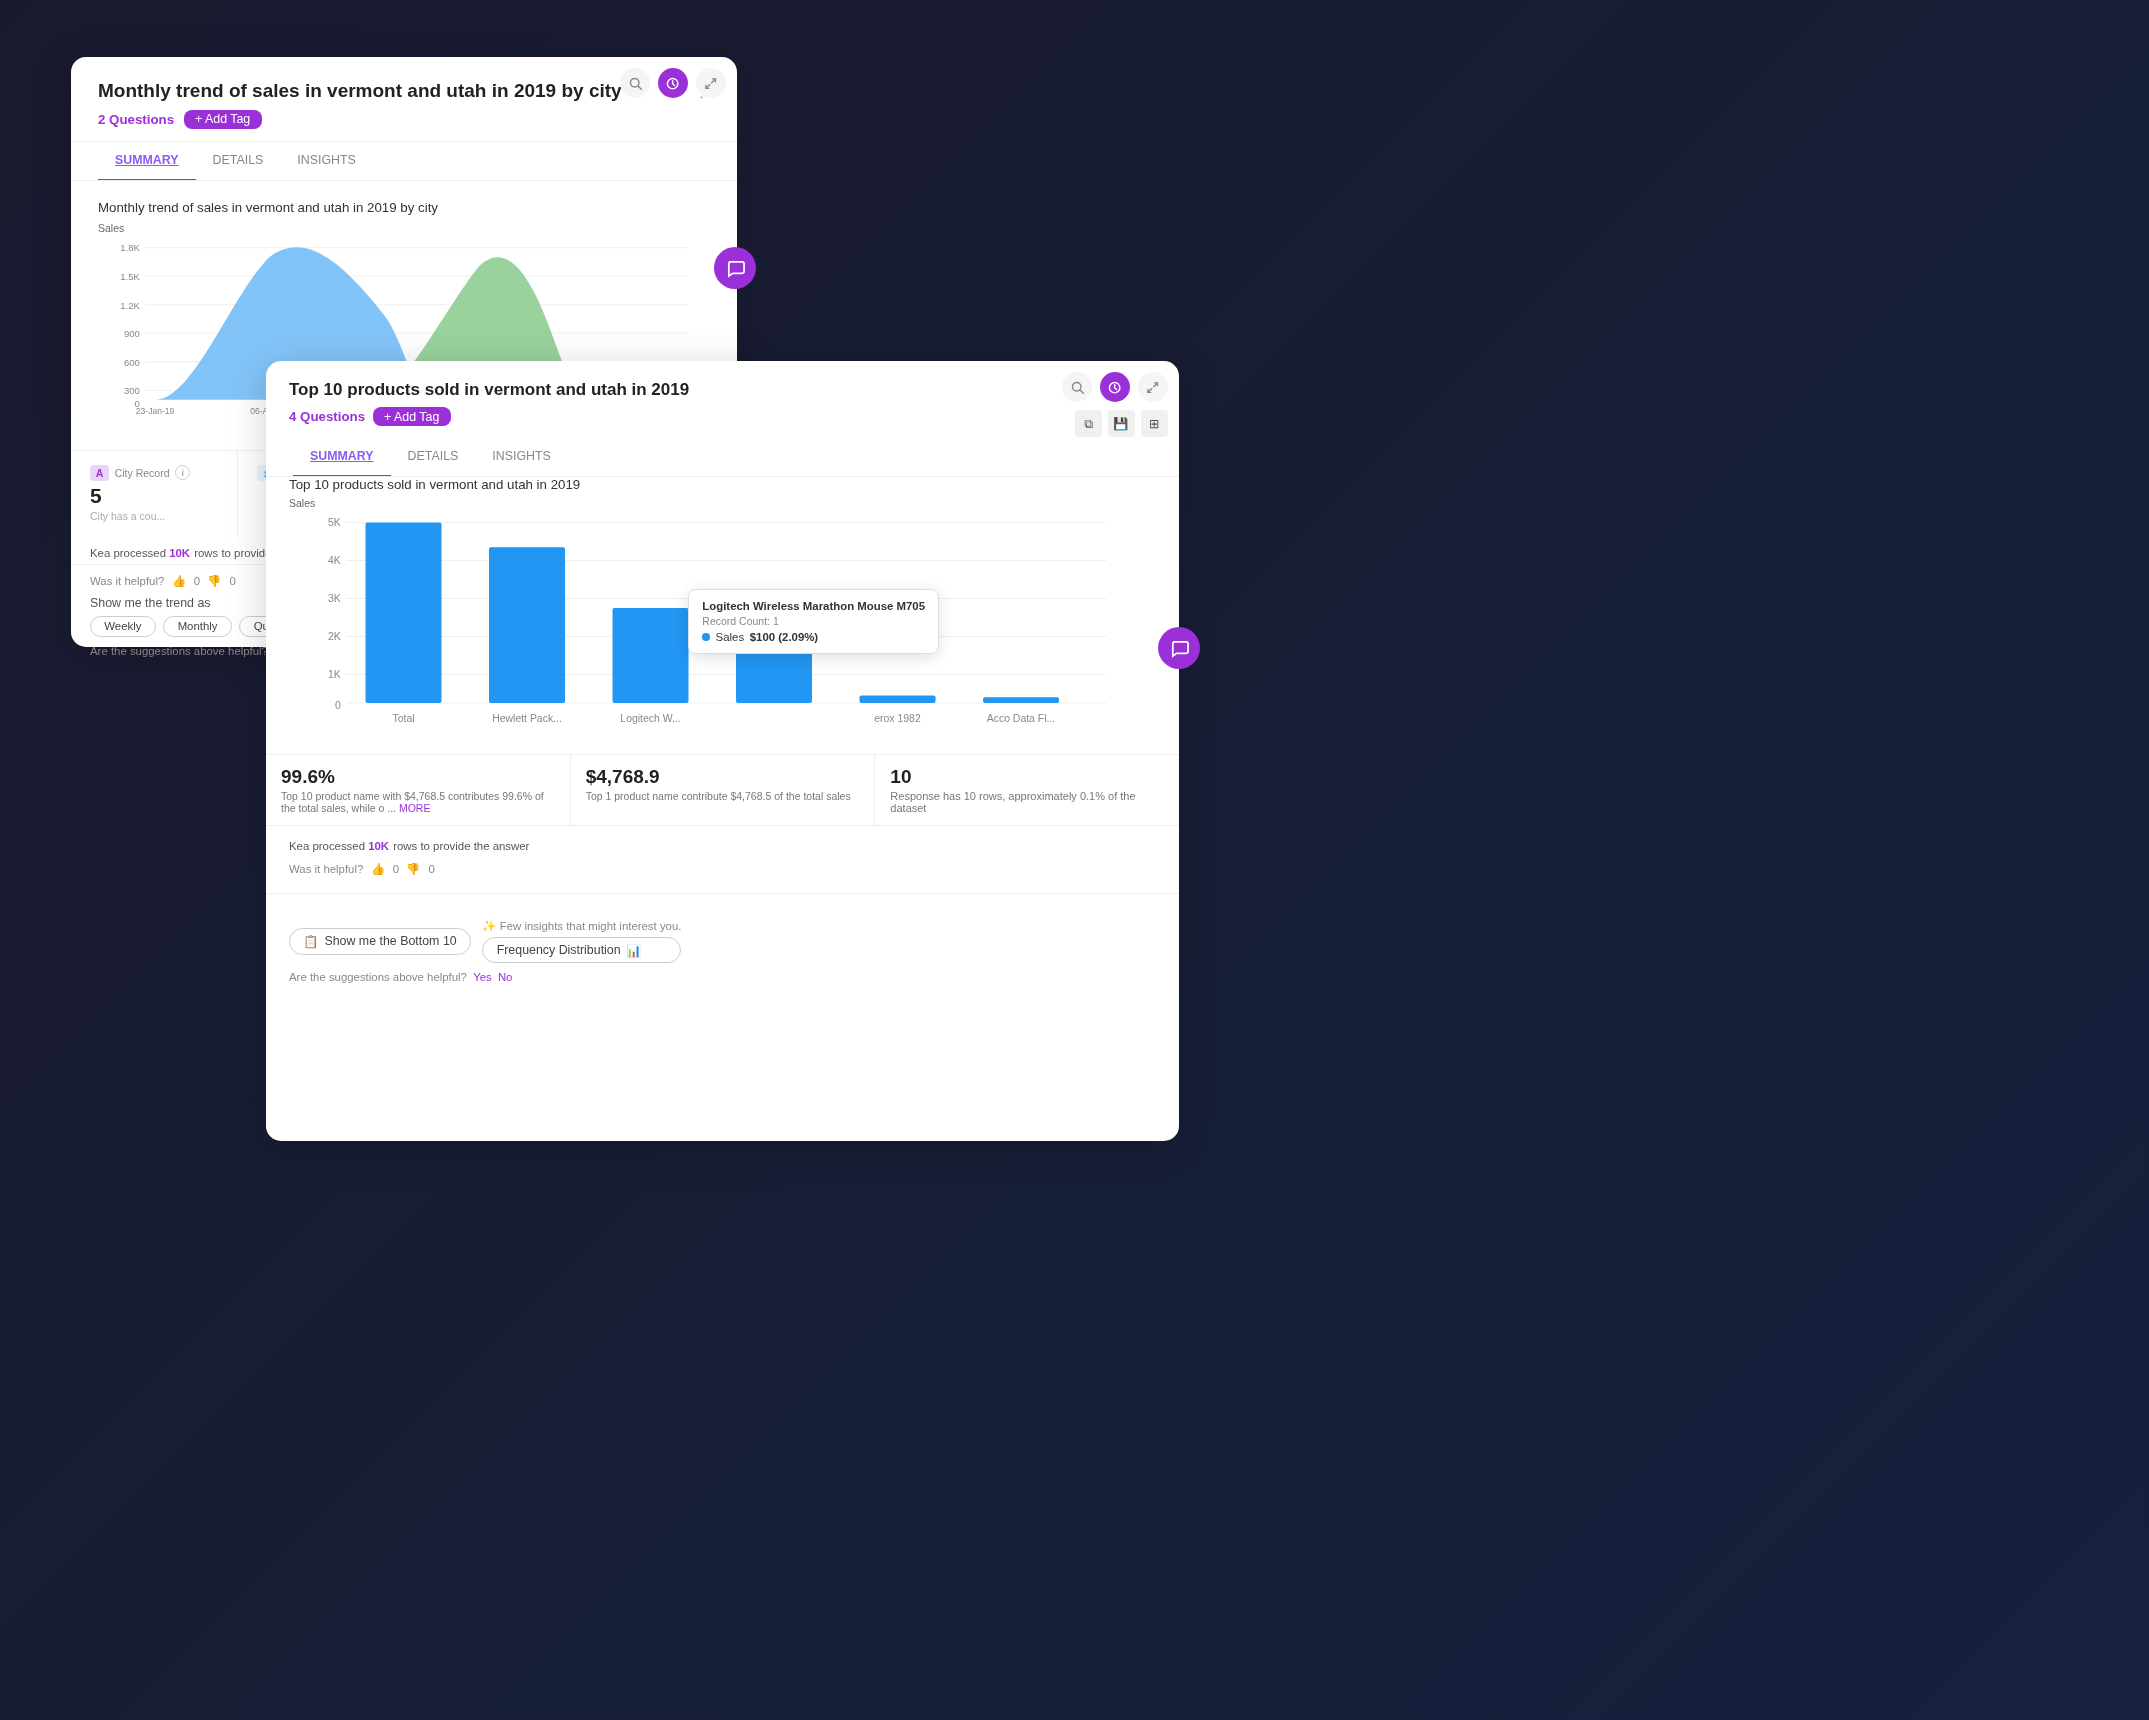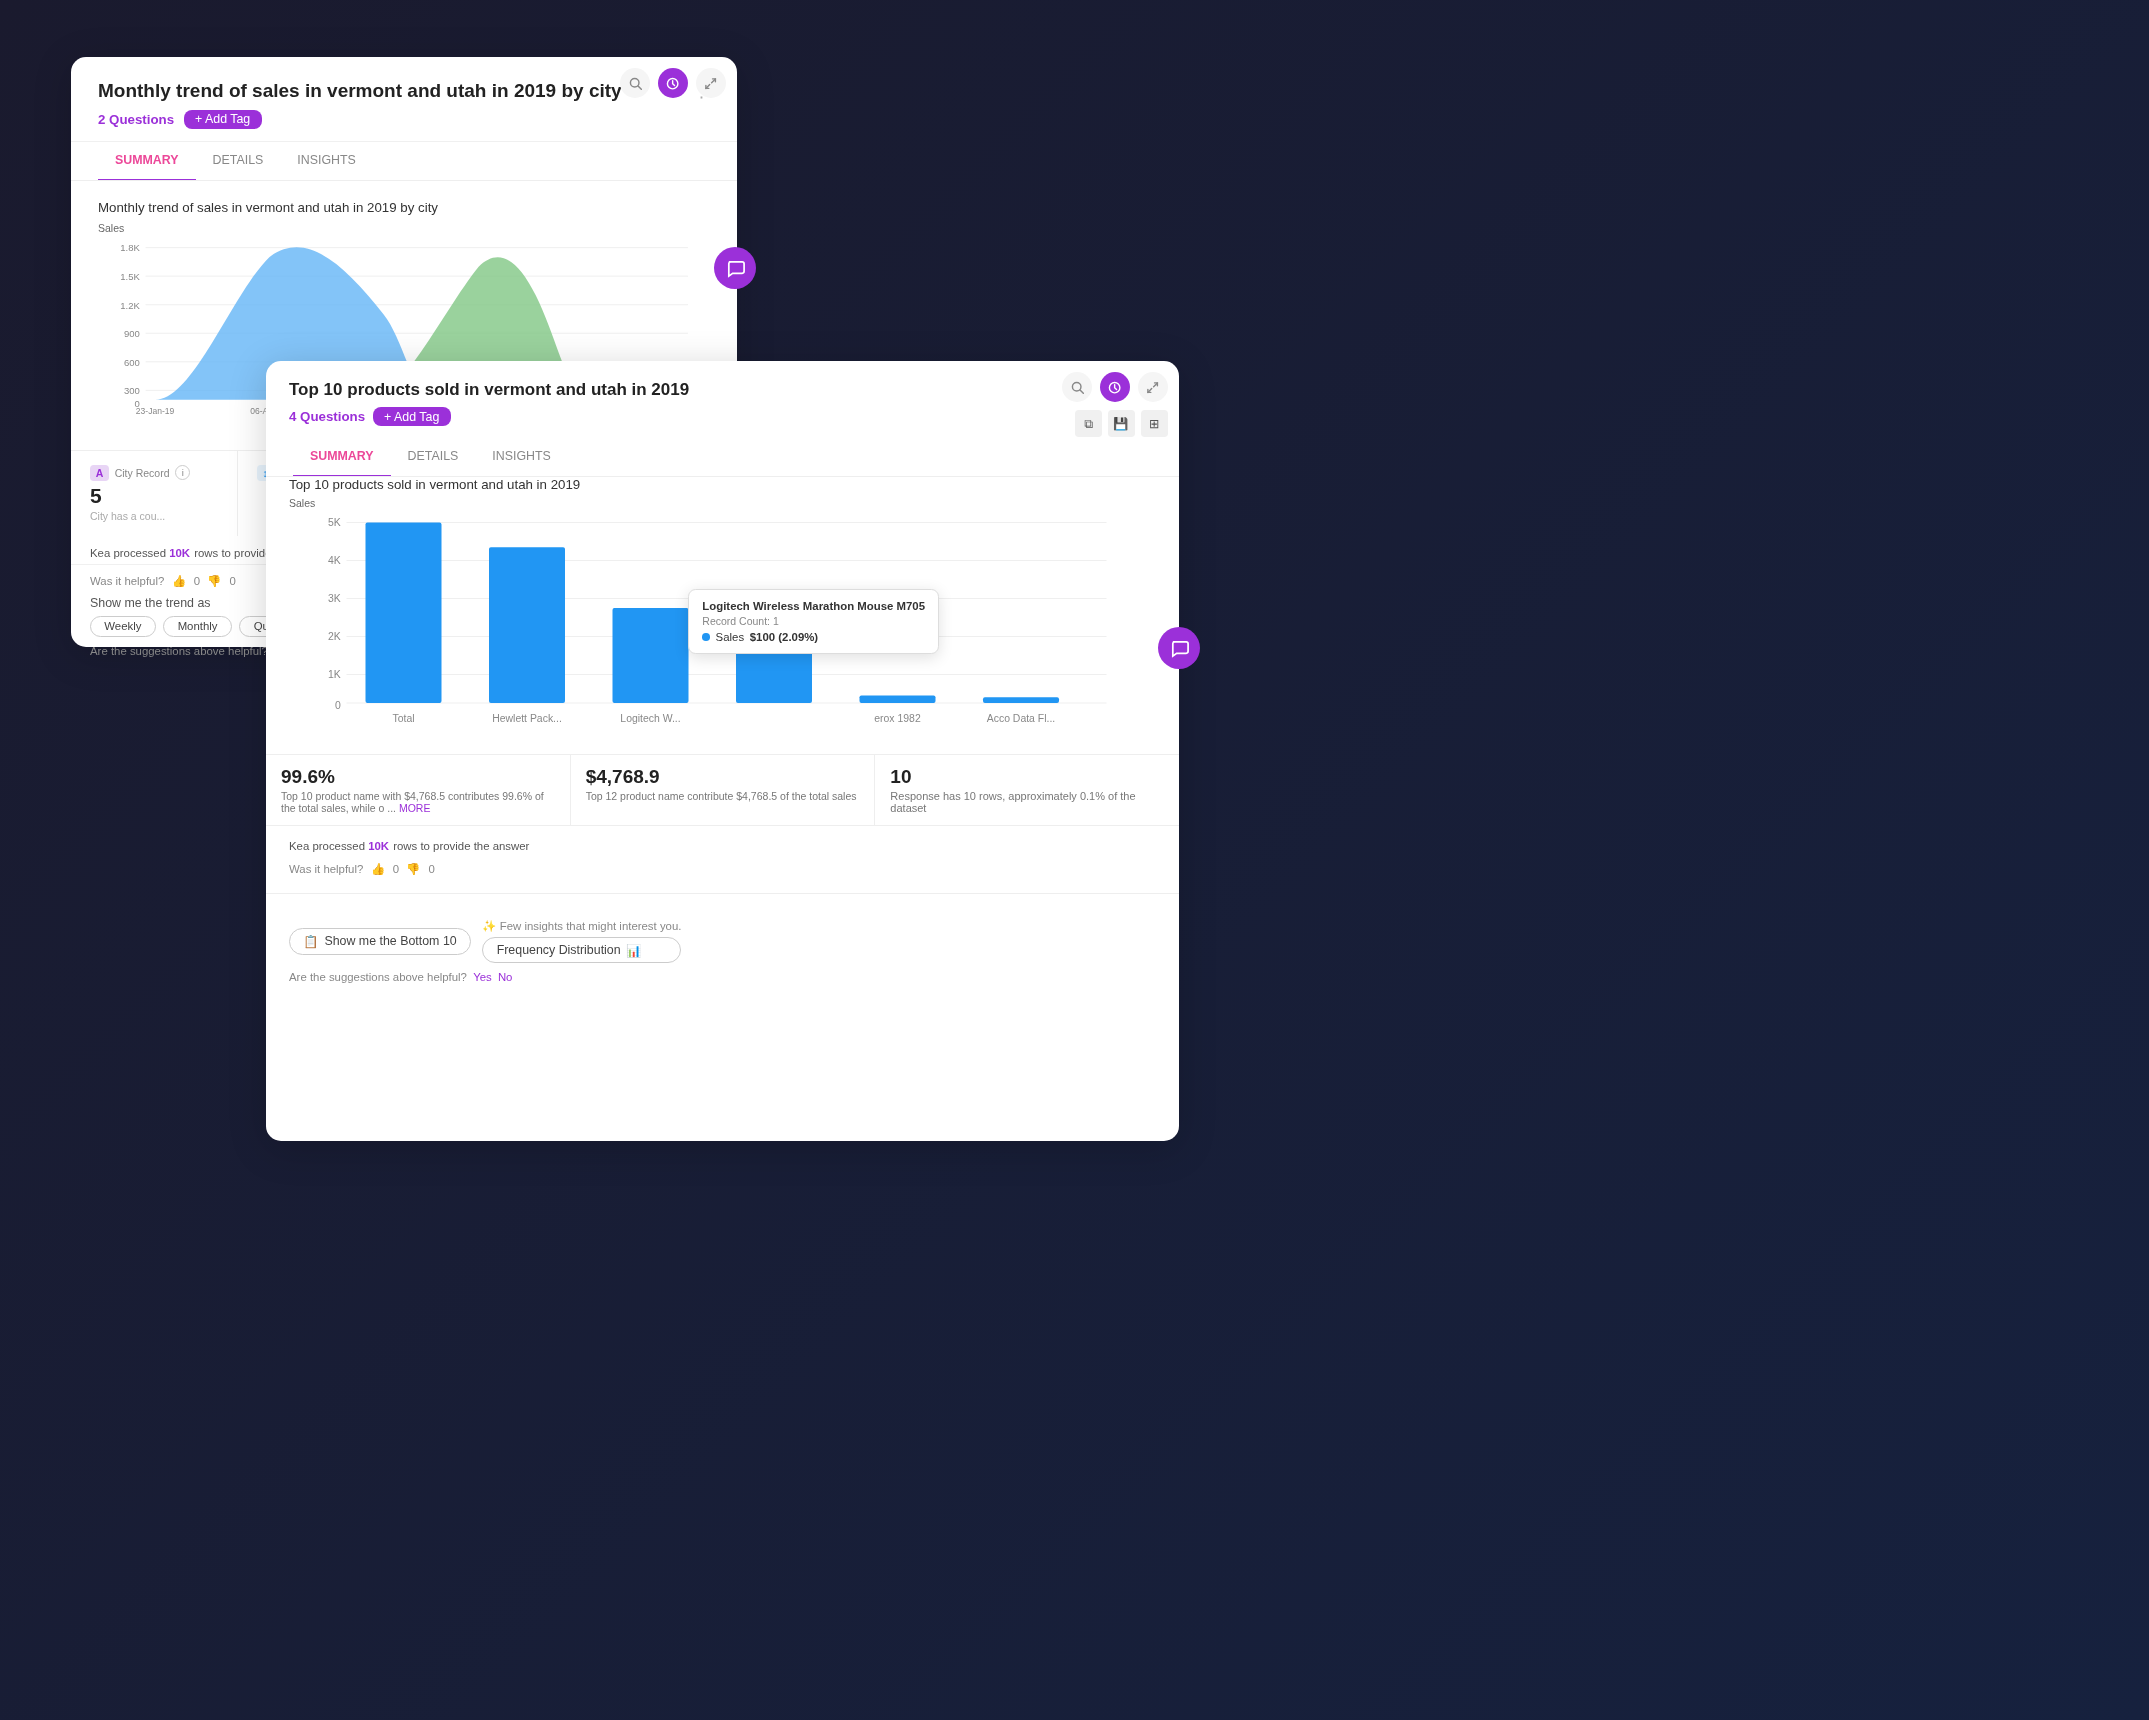--- a/index.html
+++ b/index.html
@@ -79,23 +79,24 @@
       border-bottom: 1px solid #eee;
     }
     .tab {
       padding: 11.4px 17px;
       font-size: 12.4px;
       color: #888;
       cursor: pointer;
       border-bottom: 1.9px solid transparent;
     }
     .tab.active {
-      color: #ec4899;
+      color: #8b5cf6;
       border-bottom: 1.9px solid #9b30d9;
       font-weight: 600;
+      text-decoration: underline;
     }
 
     
     .chart-area-1 {
       padding: 19px 27px;
     }
     .chart-title {
       font-size: 13.3px;
       font-weight: 500;
       color: #333;
@@ -605,21 +606,21 @@
     </div>
   </div>
 
   <div class="metrics-row-2">
     <div class="metric-2">
       <div class="val">99.6%</div>
       <div style="font-size:10.5px;color:#777;margin-top:1.9px;">Top 10 product name with $4,768.5 contributes 99.6% of the total sales, while o ... <span style="color:#9b30d9;cursor:pointer;">MORE</span></div>
     </div>
     <div class="metric-2">
       <div class="val">$4,768.9</div>
-      <div style="font-size:10.5px;color:#777;margin-top:1.9px;">Top 12 product name contribute $4,768.5 of the total sales</div>
+      <div style="font-size:10.5px;color:#777;margin-top:1.9px;">Top 1 product name contribute $4,768.5 of the total sales</div>
     </div>
     <div class="metric-2">
       <div class="val">10</div>
       <div style="font-size:11px;color:#777;margin-top:1.9px;">Response has 10 rows, approximately 0.1% of the dataset</div>
     </div>
   </div>
 
   <div style="padding:9.5px 23px 5.7px;">
     <span style="font-size:11.4px;color:#555;">Kea processed </span>
     <span style="color:#9b30d9;font-weight:600;font-size:11.4px;">10K</span>

